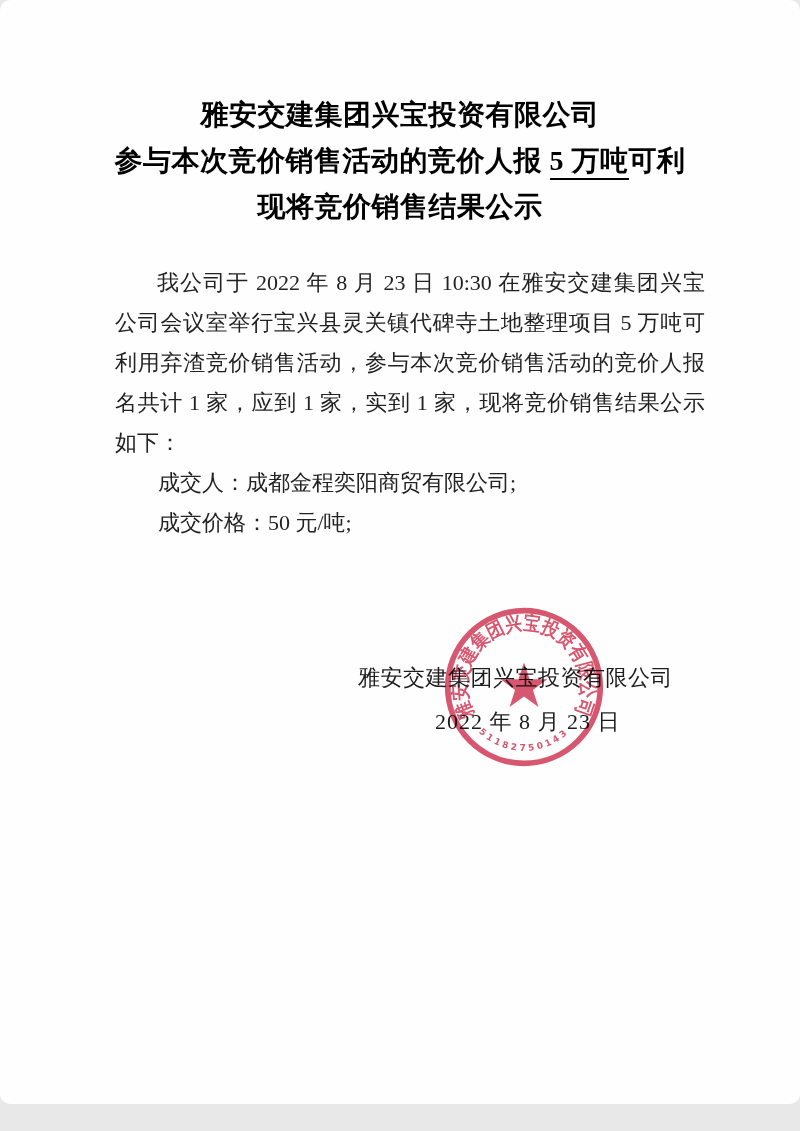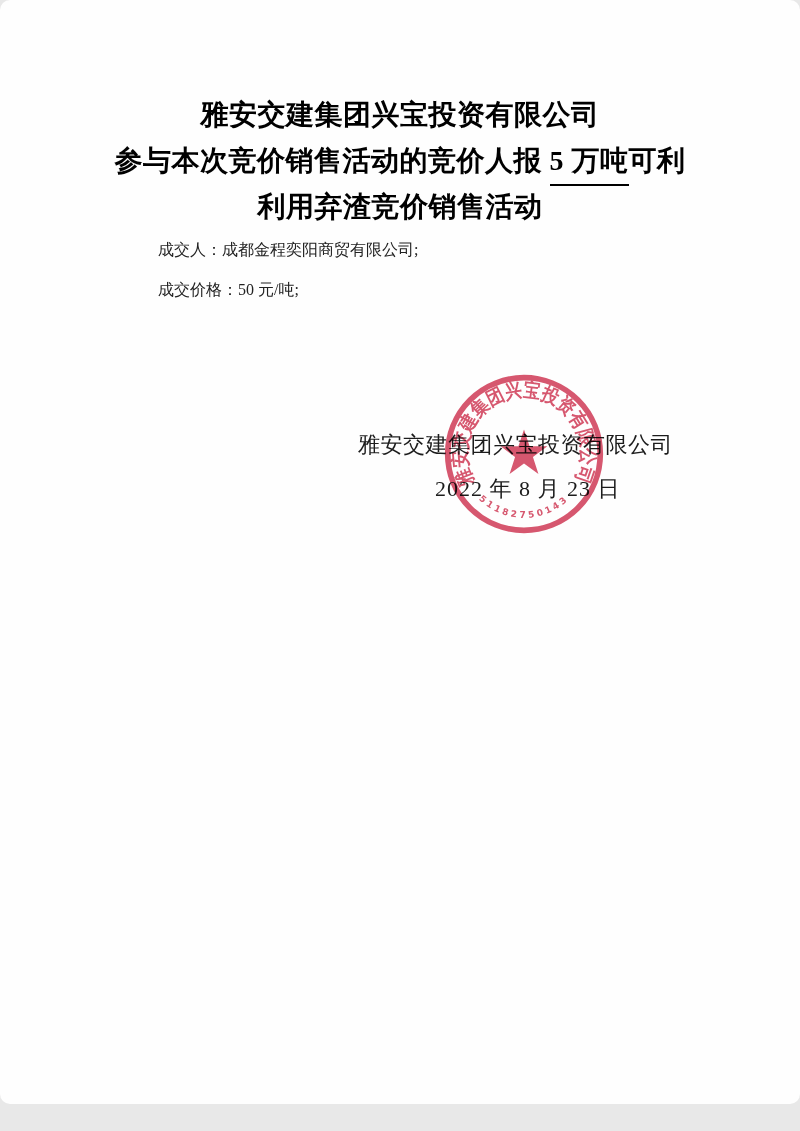--- a/index.html
+++ b/index.html
@@ -19,42 +19,42 @@
     margin: 92px 40px 0 40px;
     text-align: center;
     font-size: 28px;
     font-weight: 700;
     line-height: 46px;
     color: #000;
     letter-spacing: 0.5px;
   }
   .title .u {
     border-bottom: 2.5px solid #000;
-    padding-bottom: 8px;
+    padding-bottom: 2px;
   }
   
   .body-text {
     margin: 33px 95px 0 115px;
     width: 590px;
     font-size: 22px;
     line-height: 40px;
     color: #222;
   }
   .b-line { white-space: nowrap; }
   .b-line.just {
     white-space: normal;
     text-align: justify;
     text-align-last: justify;
   }
   .b-line.first { text-indent: 42px; }
   
   .results {
     margin: 0 95px 0 115px;
     width: 590px;
-    font-size: 16px;
+    font-size: 22px;
     line-height: 40px;
     color: #222;
   }
   .r-line { padding-left: 43px; }
   
   .signature {
     position: relative;
     margin: 115px 95px 0 115px;
     width: 590px;
     height: 240px;
@@ -77,23 +77,30 @@
   }
 </style>
 </head>
 <body>
 
 <div class="page">
 
   <div class="title">
     <div class="t-line">雅安交建集团兴宝投资有限公司</div>
     <div class="t-line"><span>参与本次竞价销售活动的竞价人报 </span><span class="u">5 万吨</span><span>可利</span></div>
-    <div class="t-line">利用弃渣竞价销售活动</div>
+    <div class="t-line">现将竞价销售结果公示</div>
   </div>
 
+  <div class="body-text">
+    <div class="b-line just first">我公司于 2022 年 8 月 23 日 10:30 在雅安交建集团兴宝</div>
+    <div class="b-line just">公司会议室举行宝兴县灵关镇代碑寺土地整理项目 5 万吨可</div>
+    <div class="b-line just">利用弃渣竞价销售活动，参与本次竞价销售活动的竞价人报</div>
+    <div class="b-line just">名共计 1 家，应到 1 家，实到 1 家，现将竞价销售结果公示</div>
+    <div class="b-line">如下：</div>
+  </div>
 
   <div class="results">
     <div class="r-line">成交人：成都金程奕阳商贸有限公司;</div>
     <div class="r-line">成交价格：50 元/吨;</div>
   </div>
 
   <div class="signature">
     <div class="sig-company">雅安交建集团兴宝投资有限公司</div>
     <div class="sig-date">2022 年 8 月 23 日</div>
 

